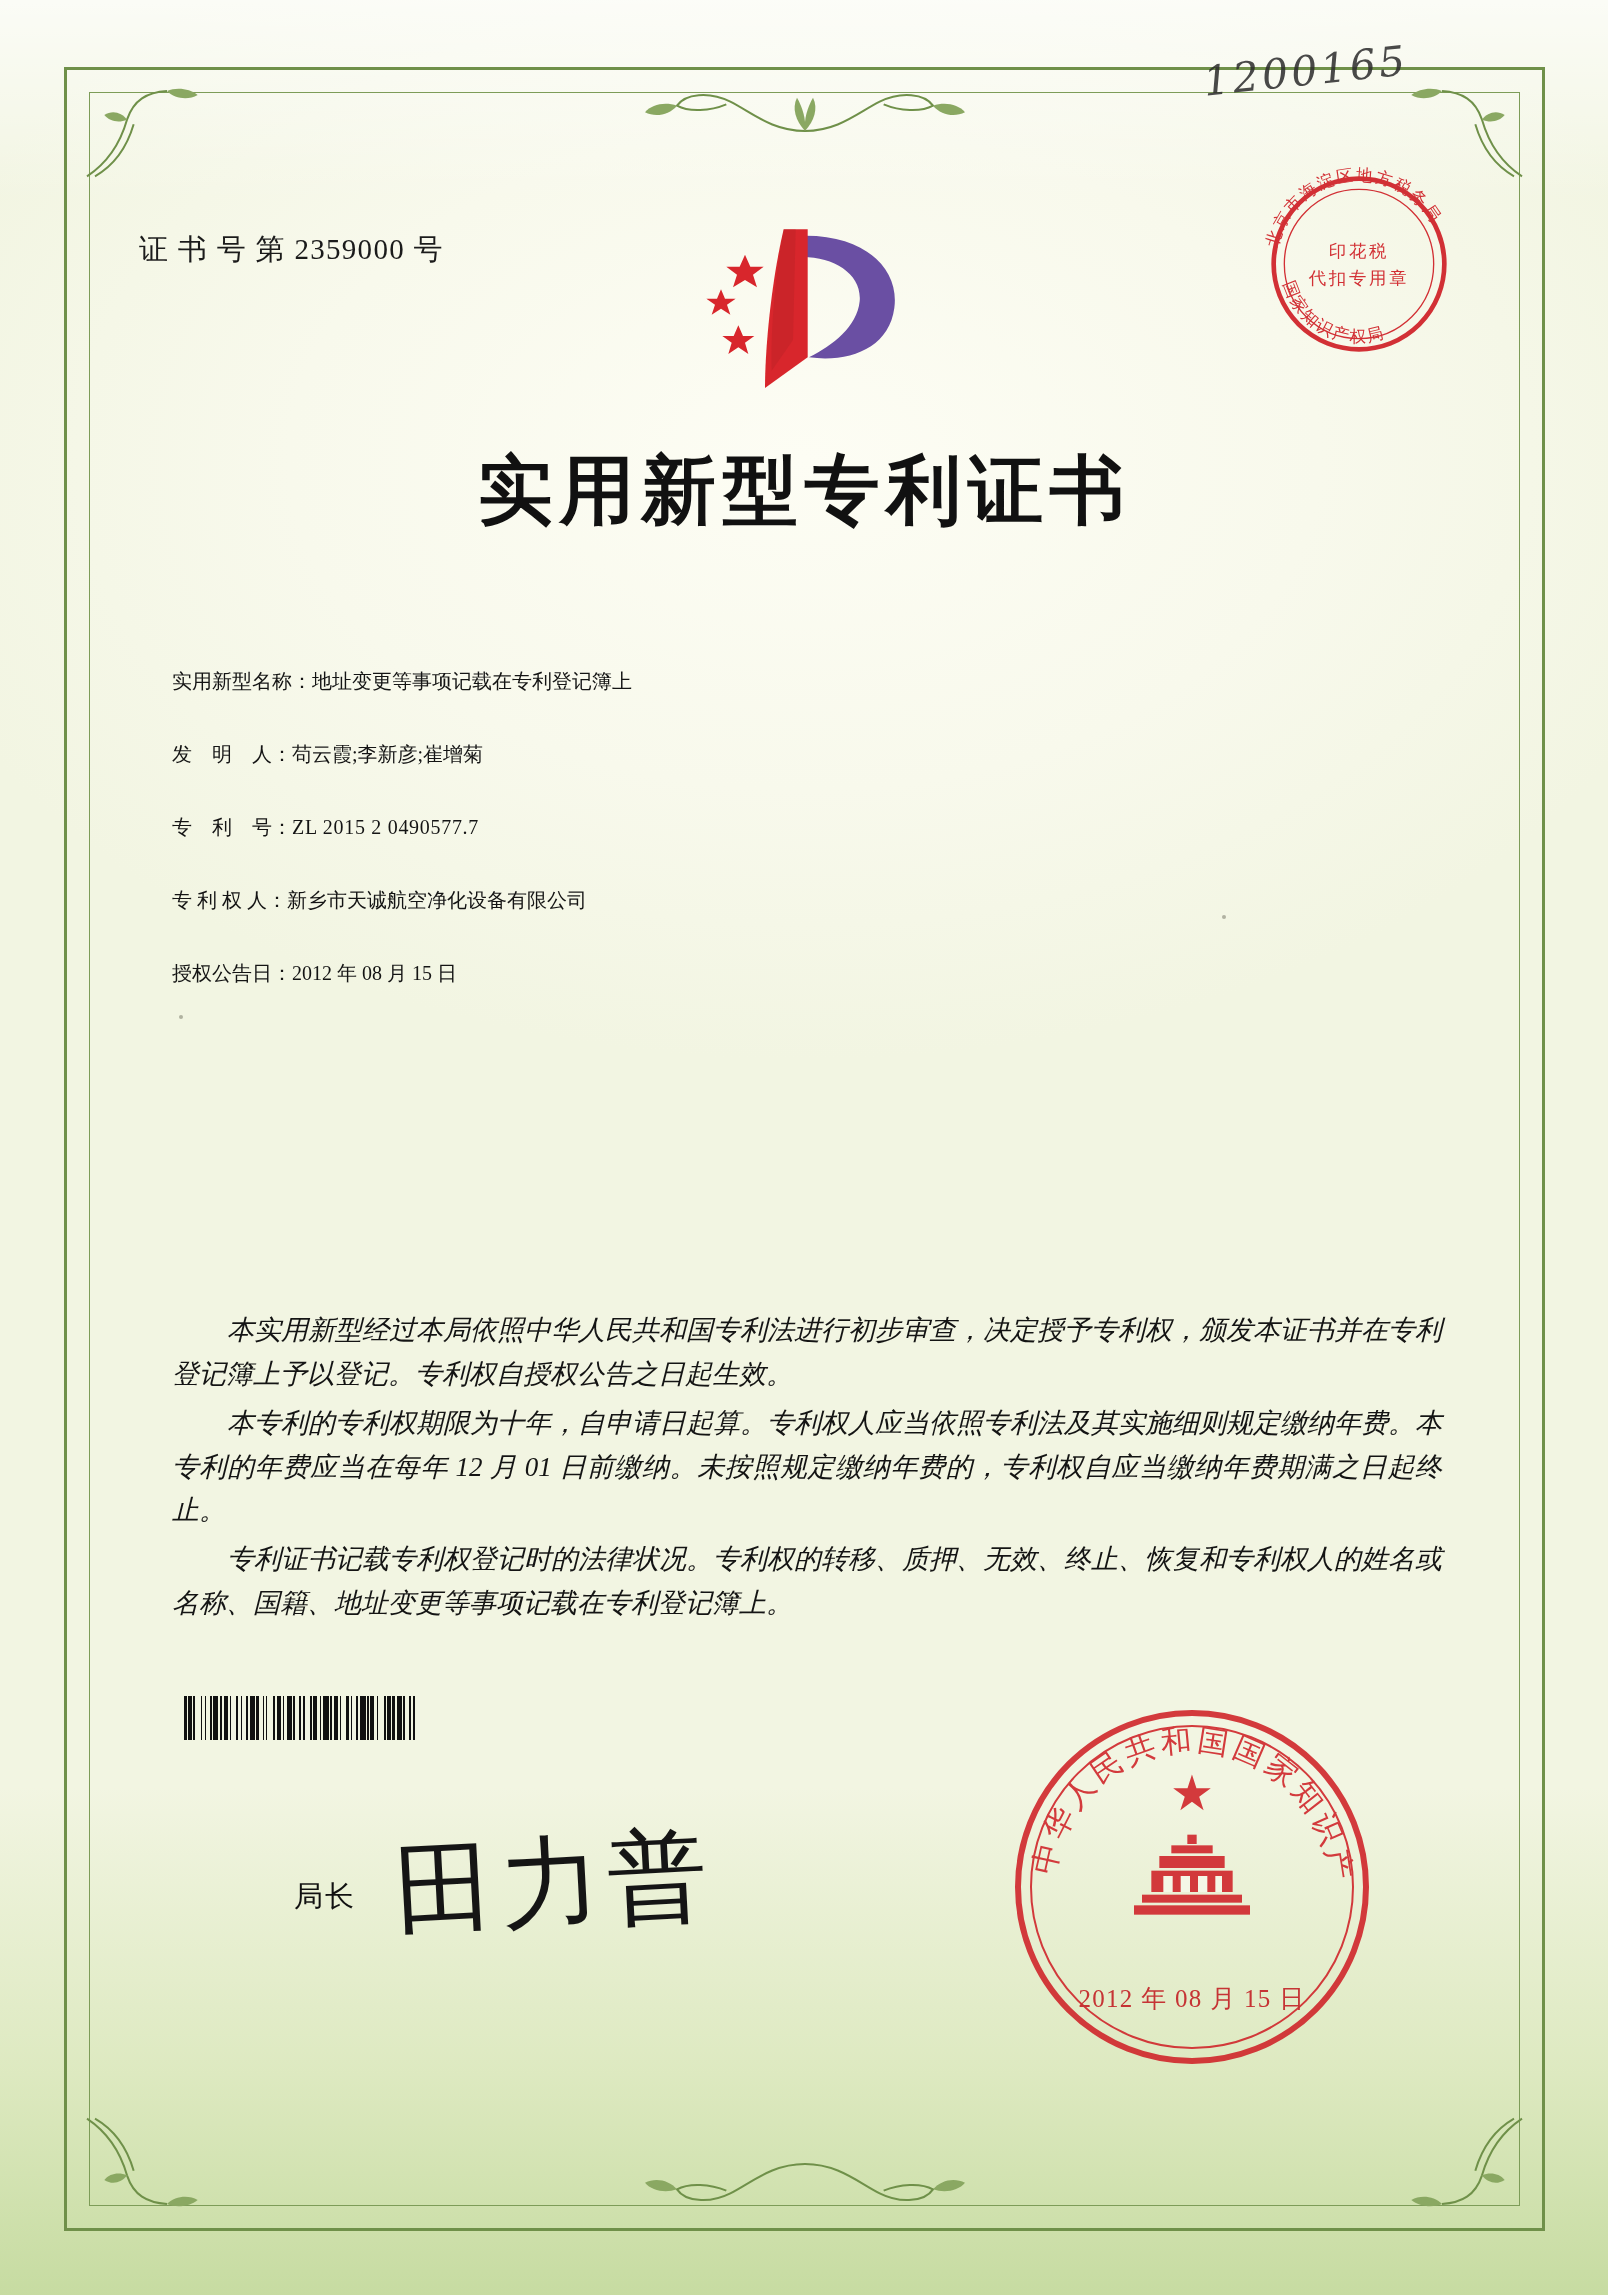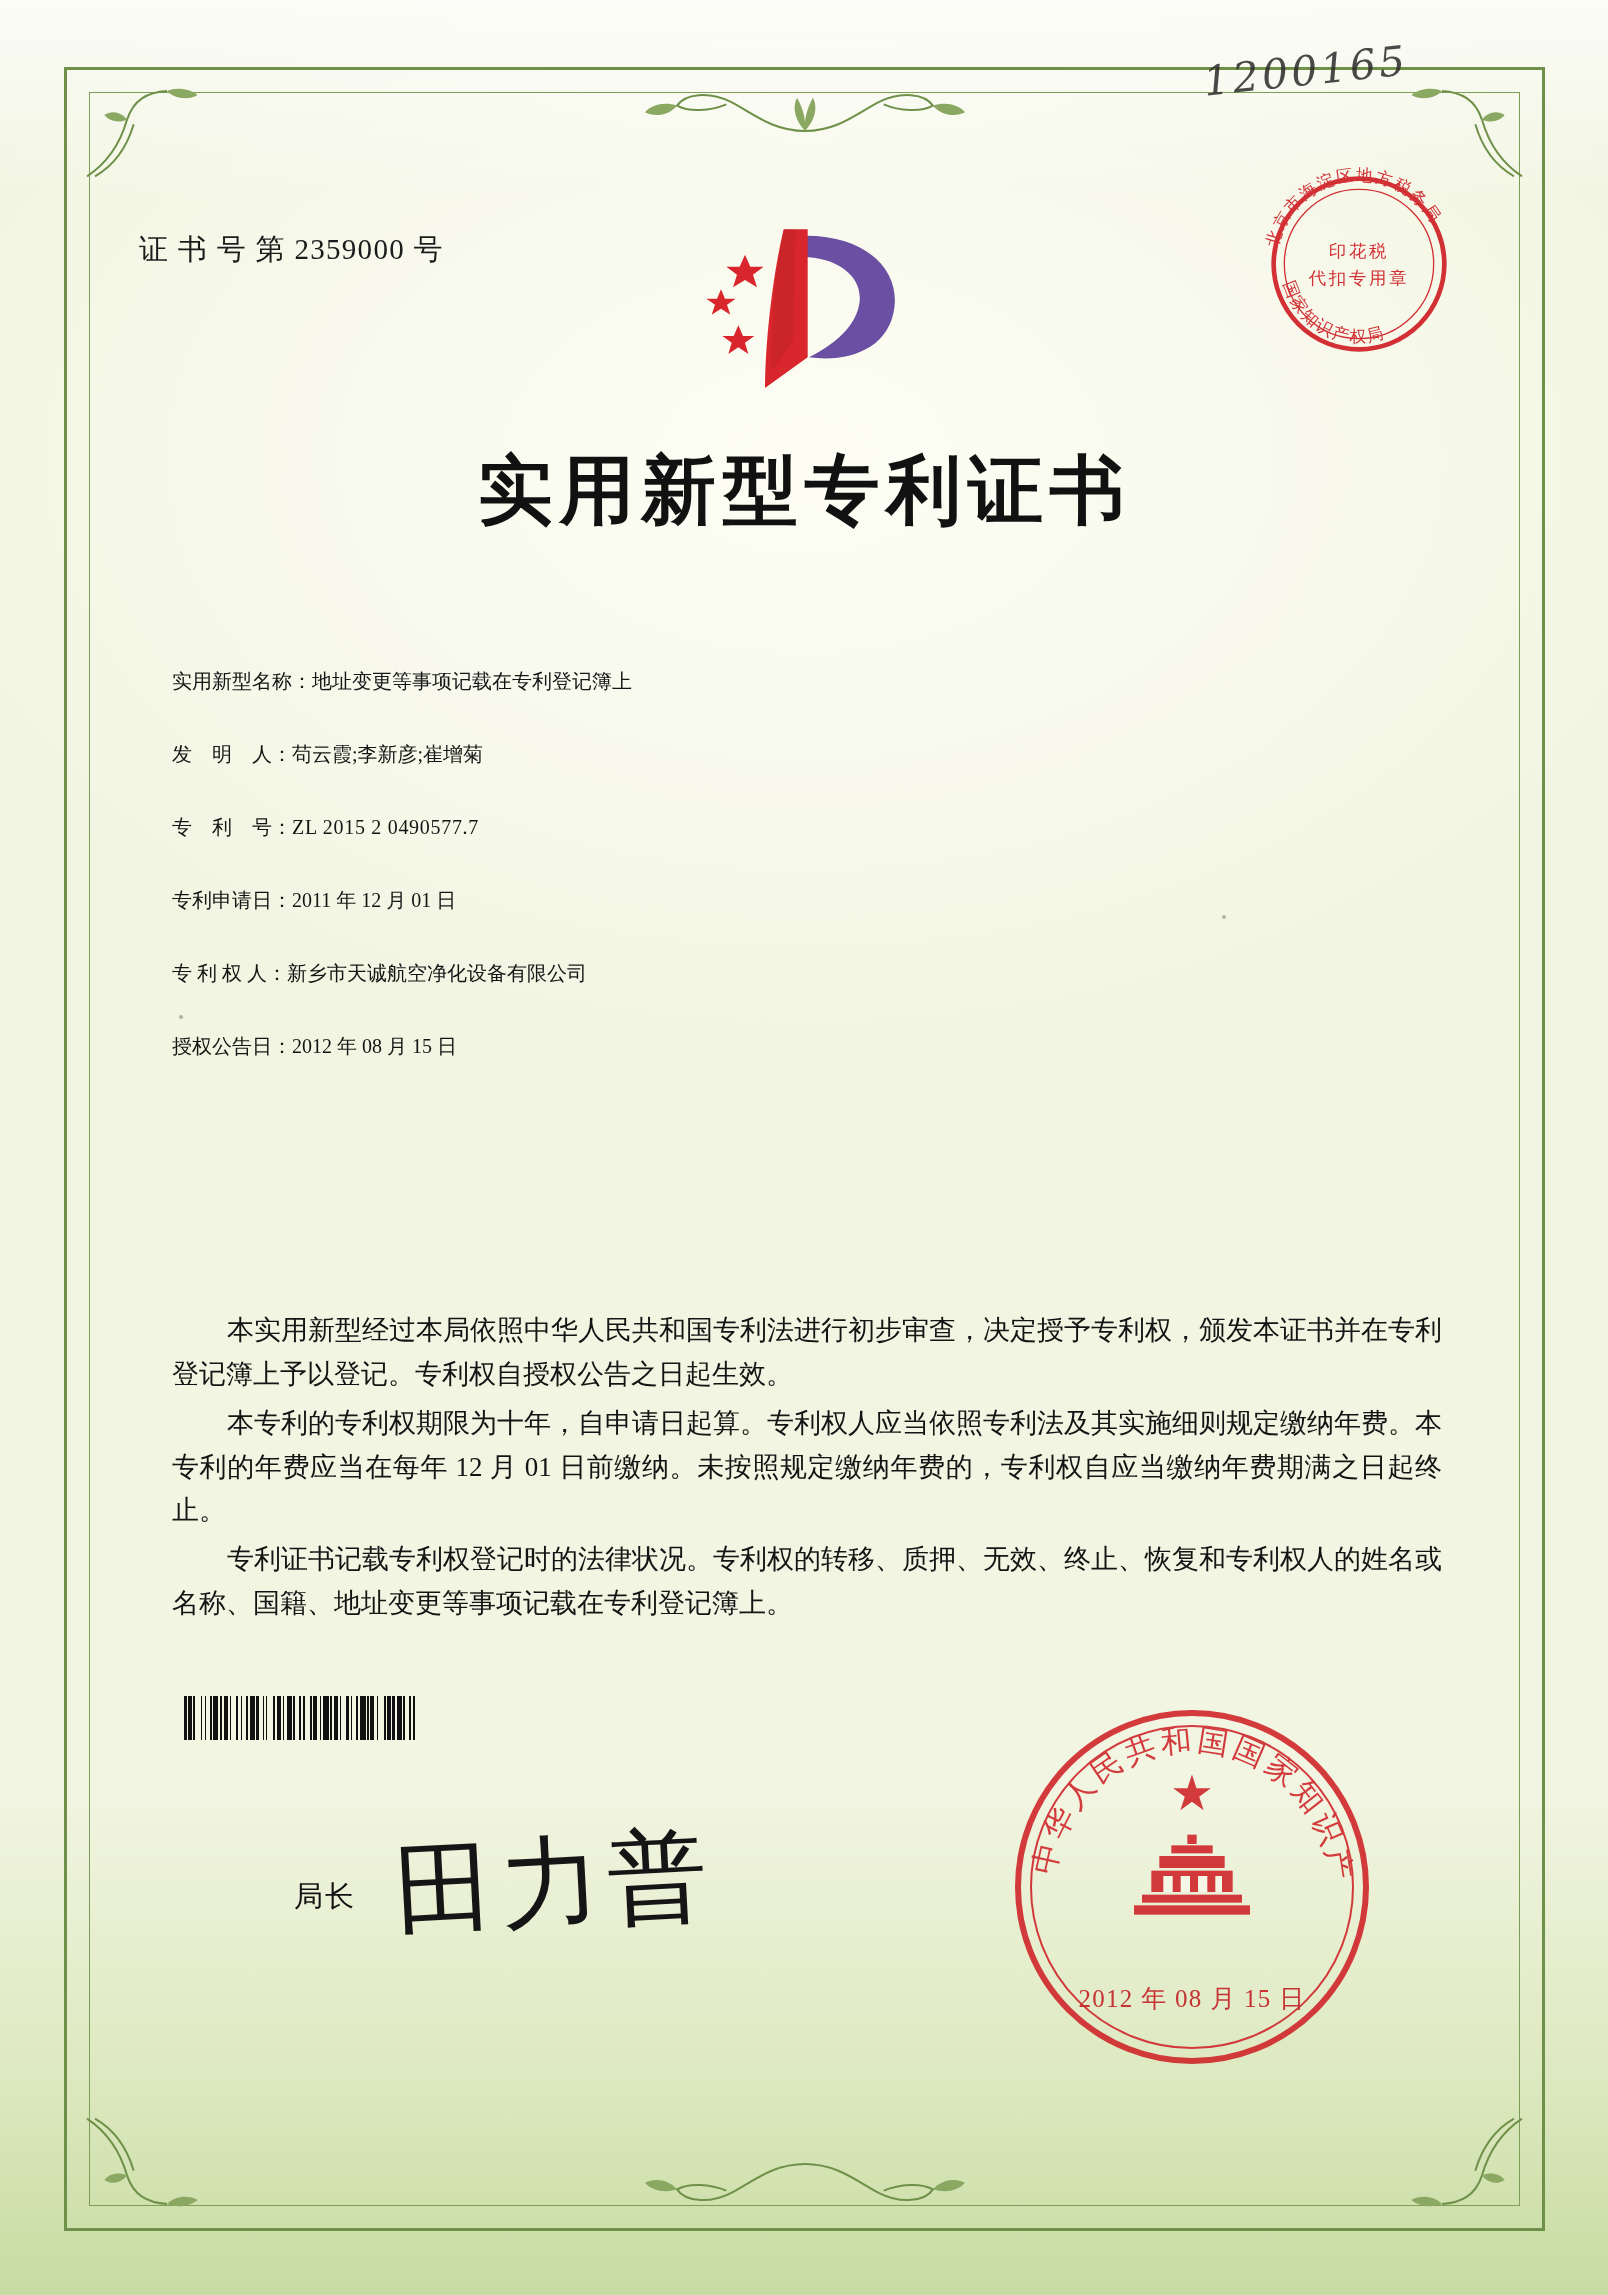--- a/index.html
+++ b/index.html
@@ -170,20 +170,21 @@
     right: 167px;
     top: 1309px;
     font-size: 27px;
     line-height: 1.62;
     color: #141414;
     text-align: justify;
   }
   .body-text p {
     margin: 0 0 5.3px 0;
     text-indent: 55px;
+    font-style: italic;
   }
 
   
   .barcode {
     position: absolute;
     left: 184px;
     top: 1696px;
     width: 494px;
     height: 44px;
     display: flex;
@@ -415,24 +416,20 @@
       <span class="field-label">实用新型名称：</span>
       <span class="field-value">地址变更等事项记载在专利登记簿上</span>
     </div>
     <div class="field-row">
       <span class="field-label">发　明　人：</span>
       <span class="field-value">苟云霞;李新彦;崔增菊</span>
     </div>
     <div class="field-row">
       <span class="field-label">专　利　号：</span>
       <span class="field-value mono-spaced">ZL 2015 2 0490577.7</span>
-    </div>
-    <div class="field-row">
-      <span class="field-label">专利申请日：</span>
-      <span class="field-value">2011 年 12 月 01 日</span>
     </div>
     <div class="field-row">
       <span class="field-label">专 利 权 人：</span>
       <span class="field-value">新乡市天诚航空净化设备有限公司</span>
     </div>
     <div class="field-row">
       <span class="field-label">授权公告日：</span>
       <span class="field-value">2012 年 08 月 15 日</span>
     </div>
   </div>

